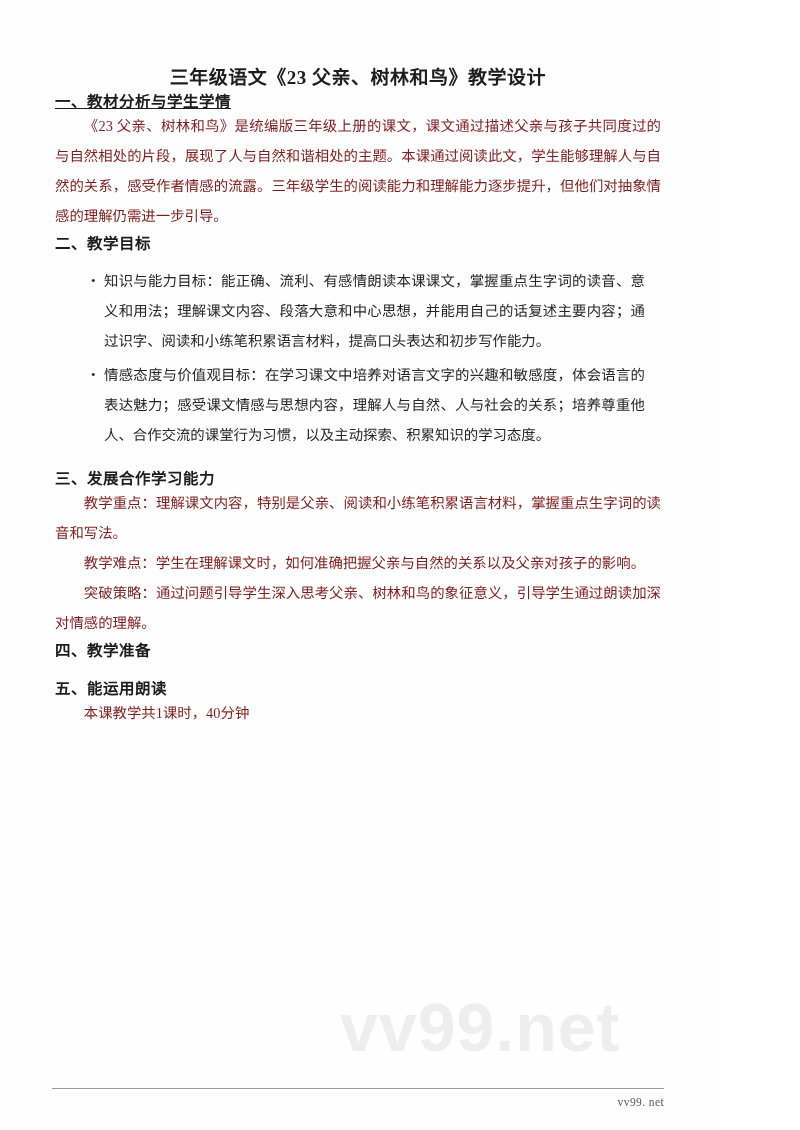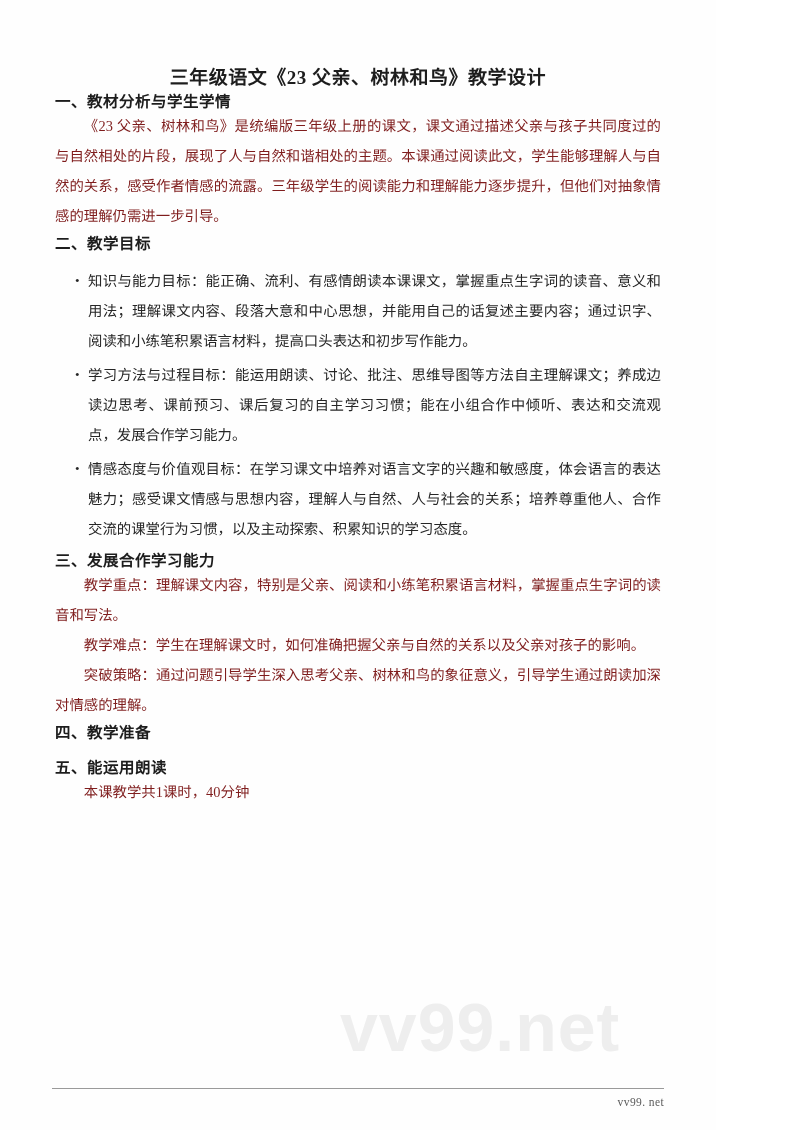--- a/index.html
+++ b/index.html
@@ -46,38 +46,38 @@
     color: #1d1d1d;
   }
   h2.section-heading {
     font-size: 15.5px;
     font-weight: bold;
     color: #1d1d1d;
     margin: 0;
     padding: 0;
     letter-spacing: 0.5px;
   }
-  .sec-gap-1 { margin-top: 41px; }
+  .sec-gap-1 { margin-top: 41px; text-decoration: underline; }
   .sec-gap   { margin-top: 34px; }
 
   p.body-text {
     font-size: 14.4px;
     line-height: 30px;
     margin: 0;
     text-align: justify;
     text-justify: inter-ideograph;
     text-indent: 2em;
     color: #7f1d1d;
   }
   .para-first { margin-top: 12px; }
   .para-next  { margin-top: 13px; }
 
   ul.bullet-list {
     list-style: none;
-    margin: 0;
+    margin: 16px;
     padding: 0;
   }
   ul.bullet-list.tight-top { margin-top: 13px; }
   ul.bullet-list li {
     position: relative;
     font-size: 14.4px;
     line-height: 30px;
     padding-left: 33px;
     margin-bottom: 4px;
     text-align: justify;
@@ -125,21 +125,20 @@
   <div class="content">
 
     <h1 class="doc-title">三年级语文《23 父亲、树林和鸟》教学设计</h1>
 
     <h2 class="section-heading sec-gap-1">一、教材分析与学生学情</h2>
     <p class="body-text para-first">《23 父亲、树林和鸟》是统编版三年级上册的课文，课文通过描述父亲与孩子共同度过的与自然相处的片段，展现了人与自然和谐相处的主题。本课通过阅读此文，学生能够理解人与自然的关系，感受作者情感的流露。三年级学生的阅读能力和理解能力逐步提升，但他们对抽象情感的理解仍需进一步引导。</p>
 
     <h2 class="section-heading sec-gap">二、教学目标</h2>
     <ul class="bullet-list tight-top">
       <li>知识与能力目标：能正确、流利、有感情朗读本课课文，掌握重点生字词的读音、意义和用法；理解课文内容、段落大意和中心思想，并能用自己的话复述主要内容；通过识字、阅读和小练笔积累语言材料，提高口头表达和初步写作能力。</li>
-      <li>学习方法与过程目标：能运用朗读、讨论、批注、思维导图等方法自主理解课文；养成边读边思考、课前预习、课后复习的自主学习习惯；能在小组合作中倾听、表达和交流观点，发展合作学习能力。</li>
       <li>情感态度与价值观目标：在学习课文中培养对语言文字的兴趣和敏感度，体会语言的表达魅力；感受课文情感与思想内容，理解人与自然、人与社会的关系；培养尊重他人、合作交流的课堂行为习惯，以及主动探索、积累知识的学习态度。</li>
     </ul>
 
     <h2 class="section-heading sec-gap">三、发展合作学习能力</h2>
     <p class="body-text para-first">教学重点：理解课文内容，特别是父亲、阅读和小练笔积累语言材料，掌握重点生字词的读音和写法。</p>
     <p class="body-text para-next">教学难点：学生在理解课文时，如何准确把握父亲与自然的关系以及父亲对孩子的影响。</p>
     <p class="body-text para-next">突破策略：通过问题引导学生深入思考父亲、树林和鸟的象征意义，引导学生通过朗读加深对情感的理解。</p>
 
     <h2 class="section-heading sec-gap">四、教学准备</h2>
     <ul class="bullet-list tight-top short">

